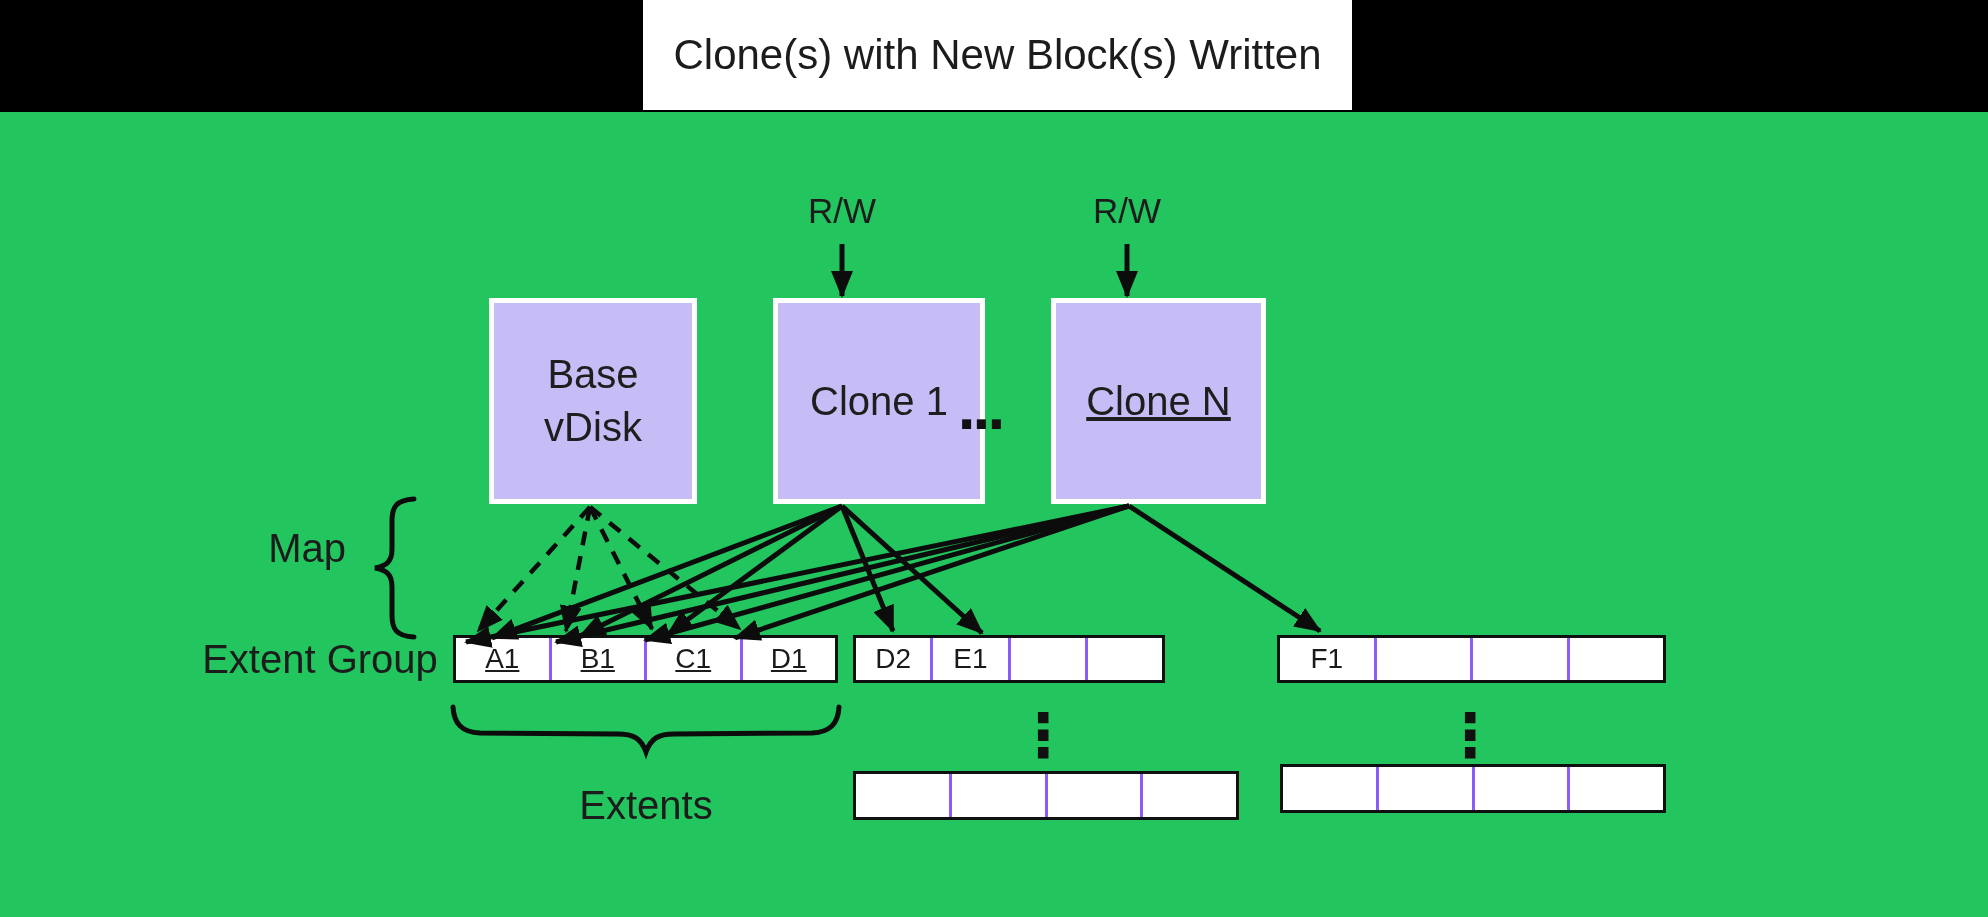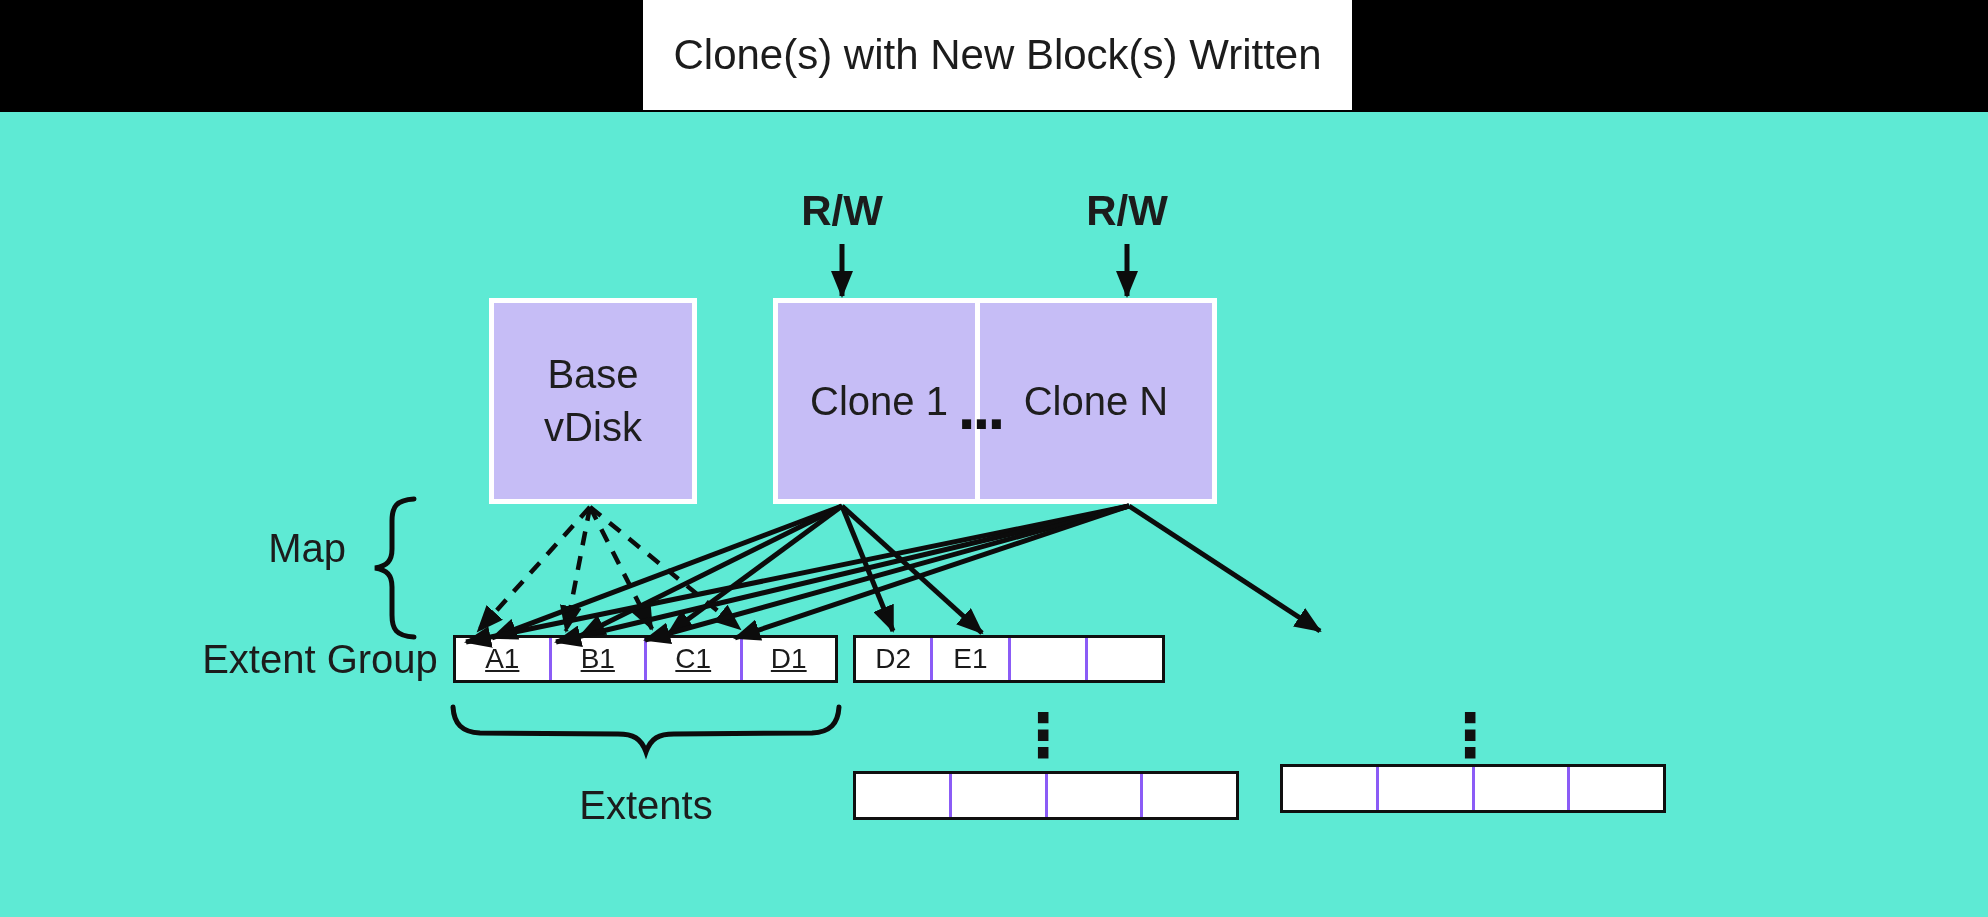--- a/index.html
+++ b/index.html
@@ -1,37 +1,37 @@
 <!DOCTYPE html>
 <html><head>
 <meta charset="utf-8">
 <style>
   html,body{margin:0;padding:0;background:#000;}
   *{box-sizing:border-box;}
   #canvas{
-    position:relative;width:1988px;height:917px;background:#5eead4;
+    position:relative;width:1988px;height:917px;background:#22c55e;
     overflow:hidden;font-family:"Liberation Sans",sans-serif;color:#1c1c1c;
   }
   #topbar{position:absolute;left:0;top:0;width:1988px;height:112px;background:#000;}
   #titlebox{
     position:absolute;left:643px;top:0;width:709px;height:110px;background:#fff;
     display:flex;align-items:center;justify-content:center;
     font-size:42px;color:#1c1c1c;white-space:nowrap;
   }
   .vnode{
     position:absolute;top:298px;height:206px;background:#c6bdf6;border:5px solid #ffffff;
     display:flex;flex-direction:column;align-items:center;justify-content:center;
     font-size:40px;line-height:53px;color:#1e1e1e;text-align:center;
   }
   #node-base{left:489px;width:208px;}
   #node-clone1{left:737px;width:212px;margin-left:36px;}
-  #node-cloneN{left:975px;width:242px;}
+  #node-cloneN{left:1051px;width:215px;text-decoration:underline;}
   .rw{
     position:absolute;top:186px;width:140px;height:50px;line-height:50px;
-    text-align:center;font-size:42px;font-weight:bold;
+    text-align:center;font-size:35px;
   }
   #rw1{left:772px;}
   #rwN{left:1057px;}
   #ellipsis{
     position:absolute;left:943px;top:370px;width:74px;line-height:74px;text-align:center;
     font-size:64px;font-weight:700;letter-spacing:-3px;color:#111;
   }
   .vdots{
     position:absolute;top:693px;width:60px;line-height:84px;text-align:center;
     font-size:60px;font-weight:600;color:#111;font-family:"DejaVu Sans",sans-serif;
@@ -102,20 +102,26 @@
     <div class="ecell">B1</div>
     <div class="ecell">C1</div>
     <div class="ecell">D1</div>
   </div>
   <div class="erow" id="row2">
     <div class="ecell">D2</div>
     <div class="ecell">E1</div>
     <div class="ecell"></div>
     <div class="ecell"></div>
   </div>
+  <div class="erow" id="row3">
+    <div class="ecell">F1</div>
+    <div class="ecell"></div>
+    <div class="ecell"></div>
+    <div class="ecell"></div>
+  </div>
   <div class="erow" id="row4">
     <div class="ecell"></div>
     <div class="ecell"></div>
     <div class="ecell"></div>
     <div class="ecell"></div>
   </div>
   <div class="erow" id="row5">
     <div class="ecell"></div>
     <div class="ecell"></div>
     <div class="ecell"></div>

